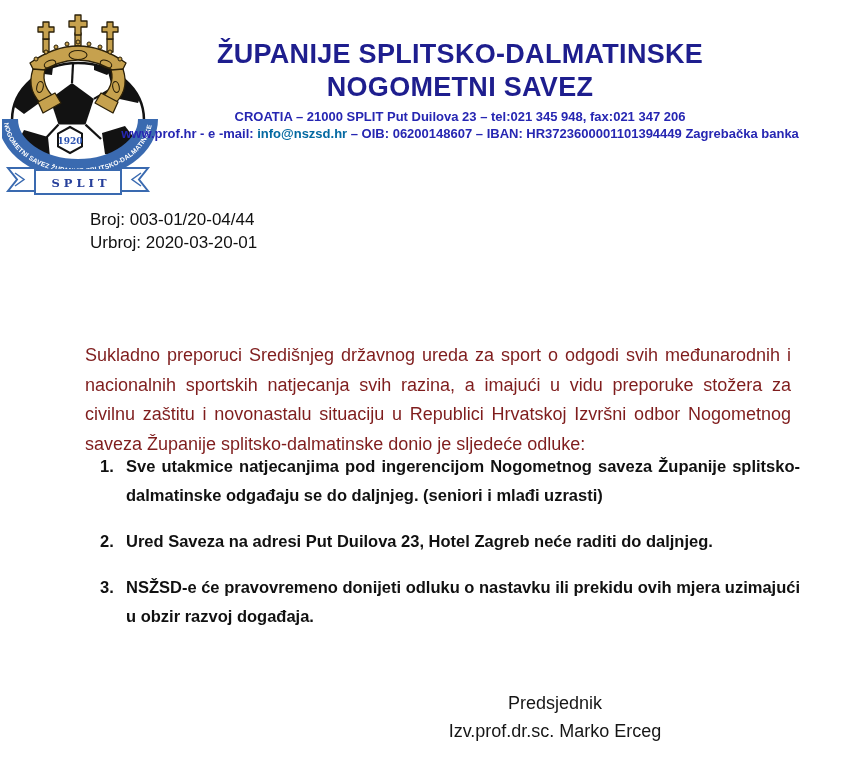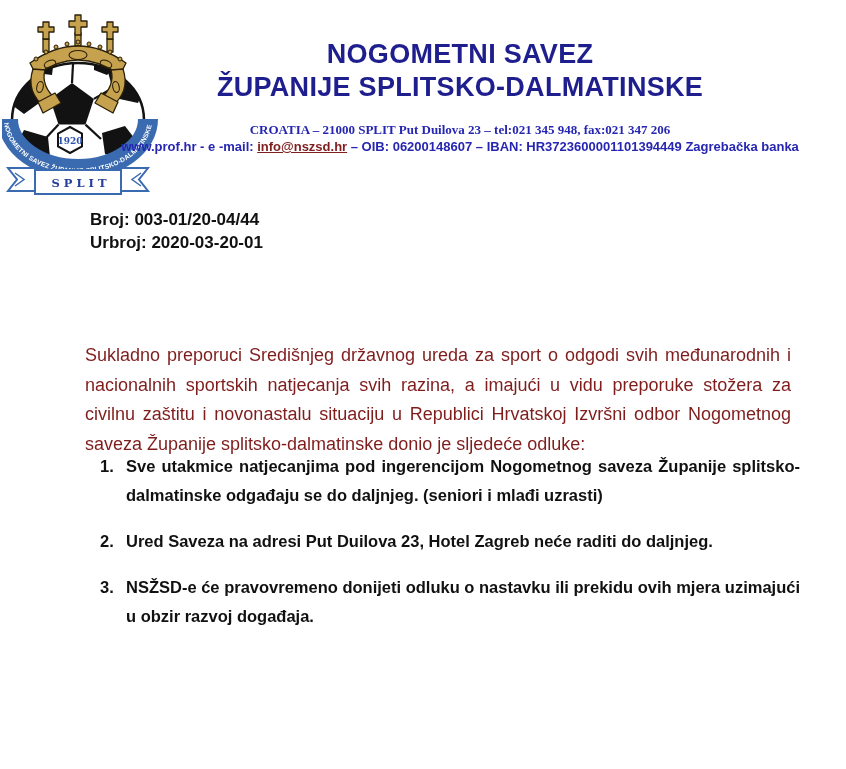--- a/index.html
+++ b/index.html
@@ -7,25 +7,25 @@
     position:relative; width:846px; height:769px; background:#ffffff;
     font-family:"Liberation Sans", sans-serif; overflow:hidden;
   }
   .crest { position:absolute; left:2px; top:2px; width:160px; height:200px; }
 
   .header-text { position:absolute; left:100px; top:38px; width:720px; text-align:center; }
   .title-line { font-size:27px; font-weight:bold; line-height:33px; letter-spacing:0.3px;
                 color:#1e1e8e; white-space:nowrap; }
   .contact-line { color:#2626b2; font-weight:bold; font-size:13px; line-height:17px;
                   white-space:nowrap; }
-  .contact-line.first { margin-top:17px;font-family:Liberation Serif, serif; }
+  .contact-line.first { margin-top:4px; }
   .bank { font-size:13px; }
-  a.email { color:#7f1d1d; text-decoration:underline; cursor:pointer; }
+  a.email { color:#0369a1; cursor:pointer; }
 
-  .ref-block { position:absolute; left:90px; top:208px; font-size:17px; line-height:23px; color:#111111;font-weight:bold; }
+  .ref-block { position:absolute; left:90px; top:208px; font-size:17px; line-height:23px; color:#111111; }
 
   .intro-paragraph {
     position:absolute; left:85px; top:341px; width:706px;
     font-size:18px; line-height:29.5px; color:#7f1d1d;
     text-align:justify; text-align-last:left;
   }
 
   .decision-list { position:absolute; left:100px; top:452px; width:700px; color:#111111; }
   .list-item { display:flex; margin-bottom:17px; font-weight:bold; font-size:16.5px; line-height:29px; }
   .list-num { flex:0 0 26px; width:26px; }
@@ -115,22 +115,22 @@
       <polygon points="6,166 36,166 36,189 6,189 15,177.5" fill="#ffffff" stroke="#3a6ab0" stroke-width="2"></polygon>
       <polyline points="13,171 22,177.5 13,184" fill="none" stroke="#3a6ab0" stroke-width="1.5"></polyline>
       <polygon points="146,166 116,166 116,189 146,189 137,177.5" fill="#ffffff" stroke="#3a6ab0" stroke-width="2"></polygon>
       <polyline points="139,171 130,177.5 139,184" fill="none" stroke="#3a6ab0" stroke-width="1.5"></polyline>
       <rect x="33" y="168" width="86" height="24" fill="#ffffff" stroke="#3a6ab0" stroke-width="2"></rect>
       <text class="svg-serif" x="79" y="185" text-anchor="middle" font-size="11.5" font-weight="bold" letter-spacing="4" fill="#27409b">SPLIT</text>
     </g>
   </svg>
 
   <div class="header-text">
+    <div class="title-line">ŽUPANIJE SPLITSKO-DALMATINSKE</div>
     <div class="title-line">NOGOMETNI SAVEZ</div>
-    <div class="title-line">ŽUPANIJE SPLITSKO-DALMATINSKE</div>
     <div class="contact-line first">CROATIA – 21000 SPLIT Put Duilova 23 – tel:021 345 948, fax:021 347 206</div>
     <div class="contact-line"><span>www.prof.hr - e -mail: </span><a class="email">info@nszsd.hr</a><span> – OIB: 06200148607 – IBAN: HR3723600001101394449 </span><span class="bank">Zagrebačka banka</span></div>
   </div>
 
   <div class="ref-block">
     <div>Broj: 003-01/20-04/44</div>
     <div>Urbroj: 2020-03-20-01</div>
   </div>
 
   <div class="intro-paragraph">Sukladno preporuci Središnjeg državnog ureda za sport o odgodi svih međunarodnih i nacionalnih sportskih natjecanja svih razina, a imajući u vidu preporuke stožera za civilnu zaštitu i novonastalu situaciju u Republici Hrvatskoj Izvršni odbor Nogometnog saveza Županije splitsko-dalmatinske donio je sljedeće odluke:</div>
@@ -143,14 +143,18 @@
     <div class="list-item">
       <span class="list-num">2.</span>
       <div class="list-text">Ured Saveza na adresi Put Duilova 23, Hotel Zagreb neće raditi do daljnjeg.</div>
     </div>
     <div class="list-item">
       <span class="list-num">3.</span>
       <div class="list-text">NSŽSD-e će pravovremeno donijeti odluku o nastavku ili prekidu ovih mjera uzimajući u obzir razvoj događaja.</div>
     </div>
   </div>
 
+  <div class="signature">
+    <div>Predsjednik</div>
+    <div>Izv.prof.dr.sc. Marko Erceg</div>
+  </div>
 
 </div>
 
 </body></html>

